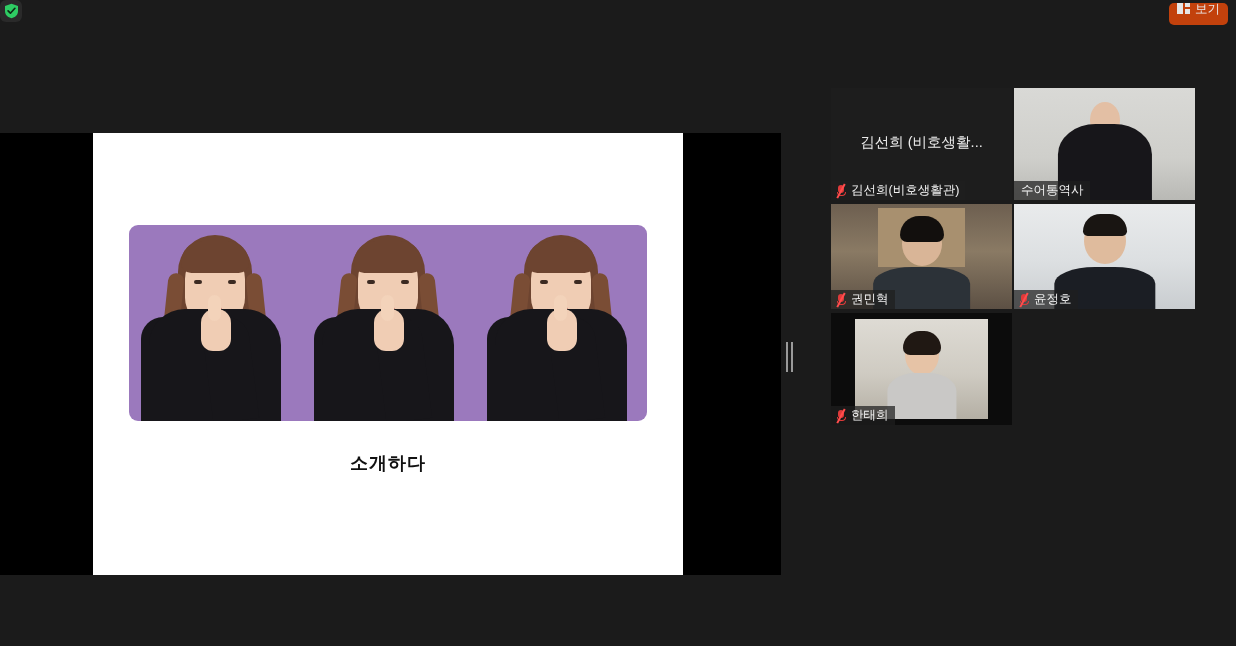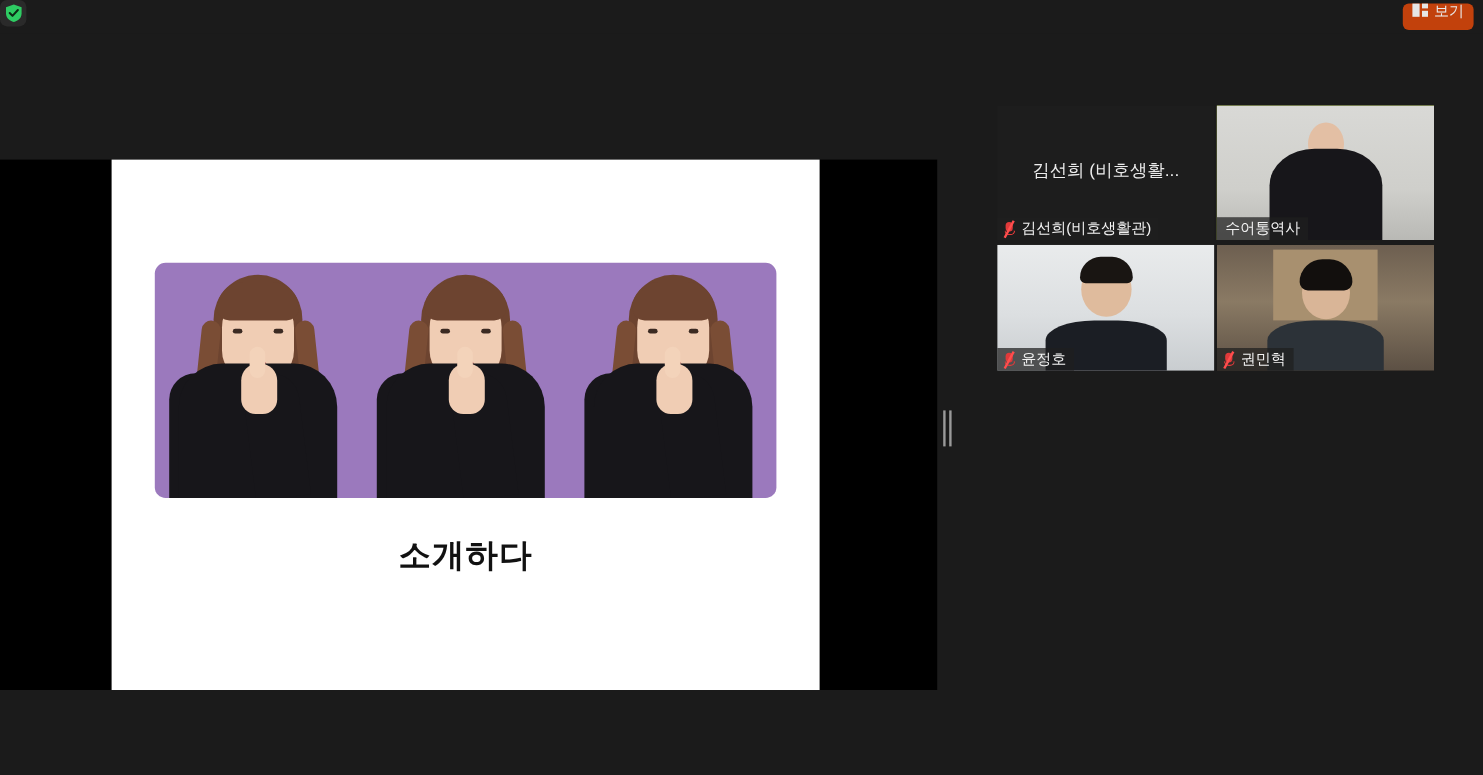--- a/index.html
+++ b/index.html
@@ -60,21 +60,21 @@
   .p-body { position:absolute; left:50%; bottom:0; margin-left:-66px; width:132px; height:112px;
     background:#17161a; border-radius:36px 36px 0 0; }
   .p-armL { position:absolute; left:50%; bottom:0; margin-left:-74px; width:44px; height:104px;
     background:#17161a; border-radius:22px 22px 0 0; }
   .p-armR { position:absolute; left:50%; bottom:0; margin-left:-8px; width:46px; height:104px;
     background:#17161a; border-radius:23px 23px 0 0; transform:rotate(-7deg); }
   .p-hand { position:absolute; left:50%; top:84px; margin-left:-14px; width:30px; height:42px;
     background:#f0cdb4; border-radius:14px 14px 12px 12px; }
   .p-thumb { position:absolute; left:50%; top:70px; margin-left:-7px; width:13px; height:26px;
     background:#f3d3ba; border-radius:7px; }
-  #slide-caption { margin-top:30px; font-size:27px; font-weight:bold; color:#111; letter-spacing:1px; }
+  #slide-caption { margin-top:30px; font-size:18px; font-weight:bold; color:#111; letter-spacing:1px; }
 
   
   #drag-handle { position:absolute; left:785px; top:340px; width:8px; height:34px;
     display:flex; gap:3px; align-items:center; justify-content:center; }
   #drag-handle span { display:block; width:2px; height:30px; background:#9a9a9a; }
 
   
   #filmstrip { position:absolute; left:831px; top:88px; width:364px; }
   .strip-row { display:flex; gap:2px; margin-bottom:2px; }
   .tile { position:relative; width:181px; height:105px; background:#0c0c0c; overflow:hidden; }
@@ -219,52 +219,67 @@
           <span>수어통역사</span>
         </div>
       </div>
     </div>
 
     <div class="strip-row">
     </div>
 
     <div class="strip-row">
       <div class="tile">
-        <div class="vid bg-blur">
-          <div class="head-blob" style="top:14px;width:42px;height:46px;background:#dfbb9d;"></div>
-          <div class="head-blob" style="top:10px;width:44px;height:22px;background:#191512;border-radius:22px 22px 6px 6px;"></div>
-          <div class="person-blob" style="background:#1b1e24;width:56%;height:40%;"></div>
-        </div>
-        <div class="namebar">
-          <span class="mic-off">
-              <i class="body"></i>
-              <i class="base"></i>
-              <i class="slash"></i>
-            </span>
-          <span>윤정호</span>
-        </div>
-      </div>
-      <div class="tile">
         <div class="vid bg-room">
           <div style="position:absolute;left:26%;top:4%;width:48%;height:56%;background:#a8906f;"></div>
           <div class="head-blob" style="top:18px;width:40px;height:44px;background:#d9b597;"></div>
           <div class="head-blob" style="top:12px;width:44px;height:26px;background:#120f0d;border-radius:22px 22px 8px 8px;"></div>
           <div class="person-blob" style="background:#2c3238;width:54%;height:40%;"></div>
         </div>
         <div class="namebar">
           <span class="mic-off">
               <i class="body"></i>
               <i class="base"></i>
               <i class="slash"></i>
             </span>
           <span>권민혁</span>
         </div>
       </div>
-    </div>
-
-    <div class="strip-row">
-    </div>
-
-    <div class="strip-row">
+      <div class="tile">
+        <div class="vid bg-blur">
+          <div class="head-blob" style="top:14px;width:42px;height:46px;background:#dfbb9d;"></div>
+          <div class="head-blob" style="top:10px;width:44px;height:22px;background:#191512;border-radius:22px 22px 6px 6px;"></div>
+          <div class="person-blob" style="background:#1b1e24;width:56%;height:40%;"></div>
+        </div>
+        <div class="namebar">
+          <span class="mic-off">
+              <i class="body"></i>
+              <i class="base"></i>
+              <i class="slash"></i>
+            </span>
+          <span>윤정호</span>
+        </div>
+      </div>
+    </div>
+
+    <div class="strip-row">
+    </div>
+
+    <div class="strip-row">
+      <div class="tile tall">
+        <div class="vid letterbox bg-desk">
+          <div class="head-blob" style="top:16px;width:34px;height:40px;background:#e6c3a6;"></div>
+          <div class="head-blob" style="top:12px;width:38px;height:24px;background:#201813;border-radius:19px 19px 8px 8px;"></div>
+          <div class="person-blob" style="background:#c9c8c6;width:52%;height:46%;"></div>
+        </div>
+        <div class="namebar">
+          <span class="mic-off">
+              <i class="body"></i>
+              <i class="base"></i>
+              <i class="slash"></i>
+            </span>
+          <span>한태희</span>
+        </div>
+      </div>
     </div>
 
   </div>
 </div>
 
 </body></html>

